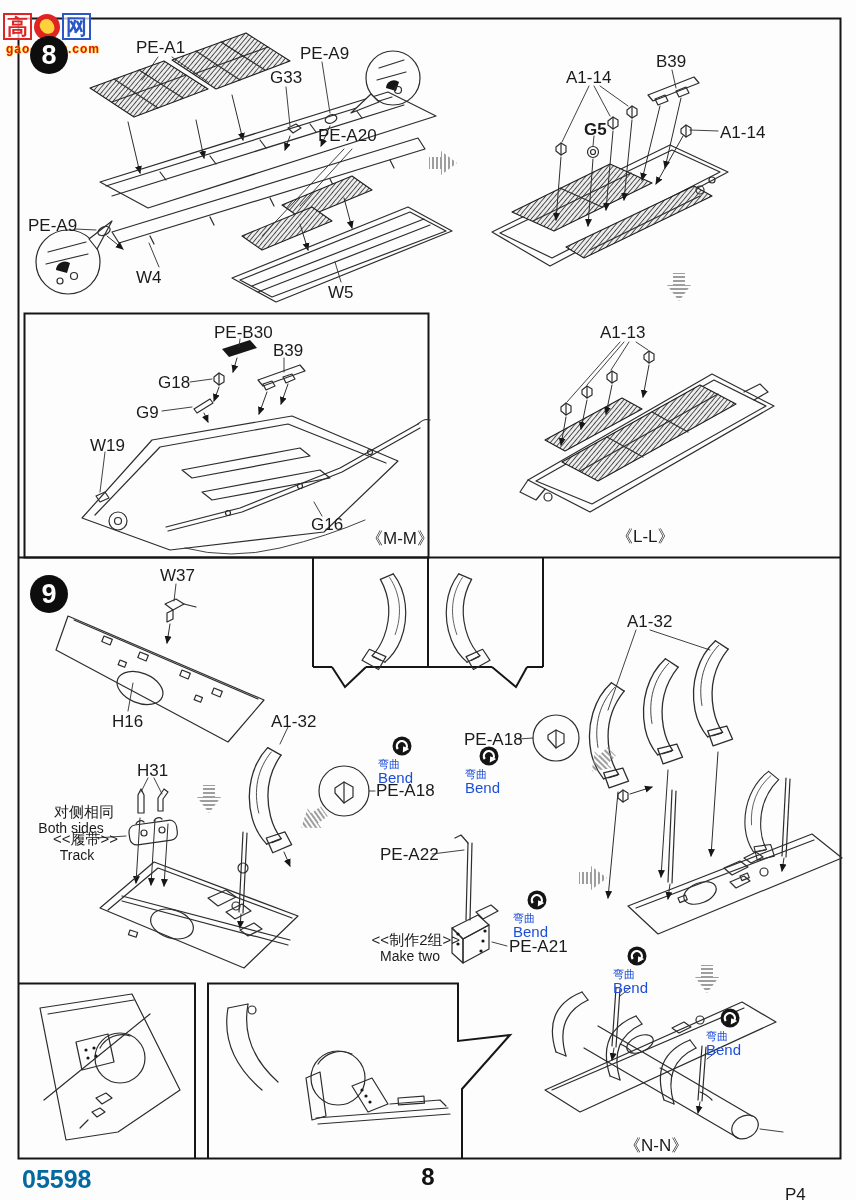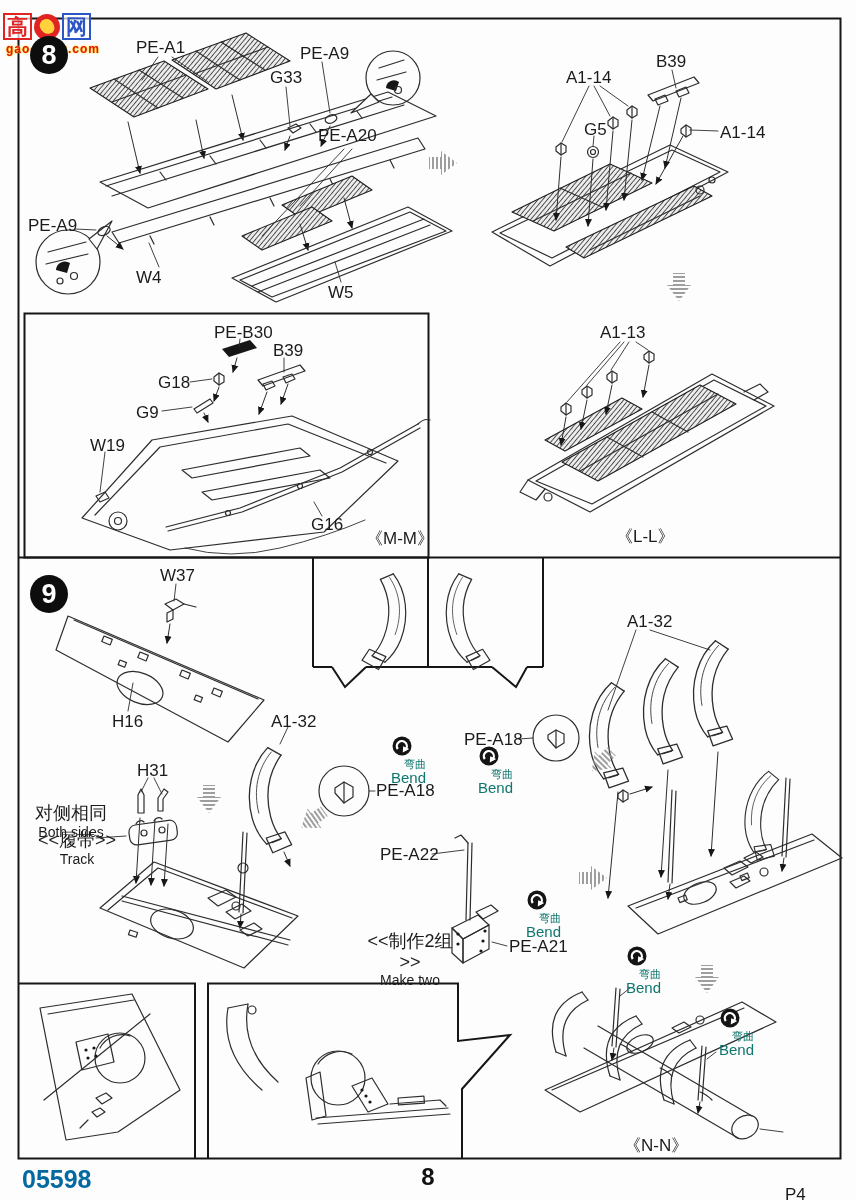--- a/index.html
+++ b/index.html
@@ -7,23 +7,23 @@
         font-family:"Liberation Sans",sans-serif;}
   svg.art{position:absolute;left:0;top:0;}
   svg.art .ln{fill:none;stroke:#2d2d2d;stroke-width:1.2;stroke-linejoin:round;stroke-linecap:round;}
   svg.art .thin{stroke-width:0.9;}
   svg.art .ld{fill:none;stroke:#2d2d2d;stroke-width:0.9;}
   svg.art .ins{fill:none;stroke:#2d2d2d;stroke-width:1;}
   svg.art .frame{fill:none;stroke:#161616;stroke-width:2;}
   svg.art .hatch{fill:url(#ph);stroke:#1d1d1d;stroke-width:1.1;}
   svg.art .dark{fill:#161616;stroke:none;}
   .lbl{position:absolute;font-size:17px;color:#1b1b1b;white-space:nowrap;line-height:1.05;}
-  .cnote{font-size:18px;}
+  .cnote{font-size:15px;text-align:right;}
   .ennote{font-size:14px;}
-  .bendbox{position:absolute;width:48px;text-align:right;color:#0f766e;line-height:1.1;}
+  .bendbox{position:absolute;width:48px;text-align:left;color:#1d4ed8;line-height:1.1;}
   .bendbox .cn{font-size:11px;}
   .bendbox .en{font-size:15px;}
   .notebox{position:absolute;text-align:center;color:#1b1b1b;line-height:1.15;}
   .badge{position:absolute;width:38px;height:38px;border-radius:50%;background:#0d0d0d;color:#fff;
          font-size:27px;font-weight:bold;display:flex;align-items:center;justify-content:center;}
   .kitnum{position:absolute;font-size:25px;font-weight:bold;color:#0369a1;}
   .pagenum{position:absolute;font-size:24px;font-weight:bold;color:#111;text-align:center;width:40px;}
   .wm-site{position:absolute;left:72px;top:2px;font-size:27px;font-weight:bold;letter-spacing:3px;
            color:#c7c7cc;}
   .wm-logo{position:absolute;left:3px;top:13px;display:flex;align-items:center;gap:2px;}
@@ -474,21 +474,21 @@
   <div class="badge" style="left:30px;top:575px;">9</div>
 
   <div class="lbl" style="left:136px;top:39px;">PE-A1</div>
   <div class="lbl" style="left:300px;top:45px;">PE-A9</div>
   <div class="lbl" style="left:270px;top:69px;">G33</div>
   <div class="lbl" style="left:318px;top:127px;">PE-A20</div>
   <div class="lbl" style="left:28px;top:217px;">PE-A9</div>
   <div class="lbl" style="left:136px;top:269px;">W4</div>
   <div class="lbl" style="left:328px;top:284px;">W5</div>
   <div class="lbl" style="left:566px;top:69px;">A1-14</div>
-  <div class="lbl" style="left:584px;top:121px;">G5</div>
+  <div class="lbl" style="left:584px;top:121px;font-weight:bold;">G5</div>
   <div class="lbl" style="left:656px;top:53px;">B39</div>
   <div class="lbl" style="left:720px;top:124px;">A1-14</div>
   <div class="lbl" style="left:600px;top:324px;">A1-13</div>
   <div class="lbl" style="left:616px;top:528px;">《L-L》</div>
 
   <div class="lbl" style="left:214px;top:324px;">PE-B30</div>
   <div class="lbl" style="left:273px;top:342px;">B39</div>
   <div class="lbl" style="left:158px;top:374px;">G18</div>
   <div class="lbl" style="left:136px;top:404px;">G9</div>
   <div class="lbl" style="left:90px;top:437px;">W19</div>

